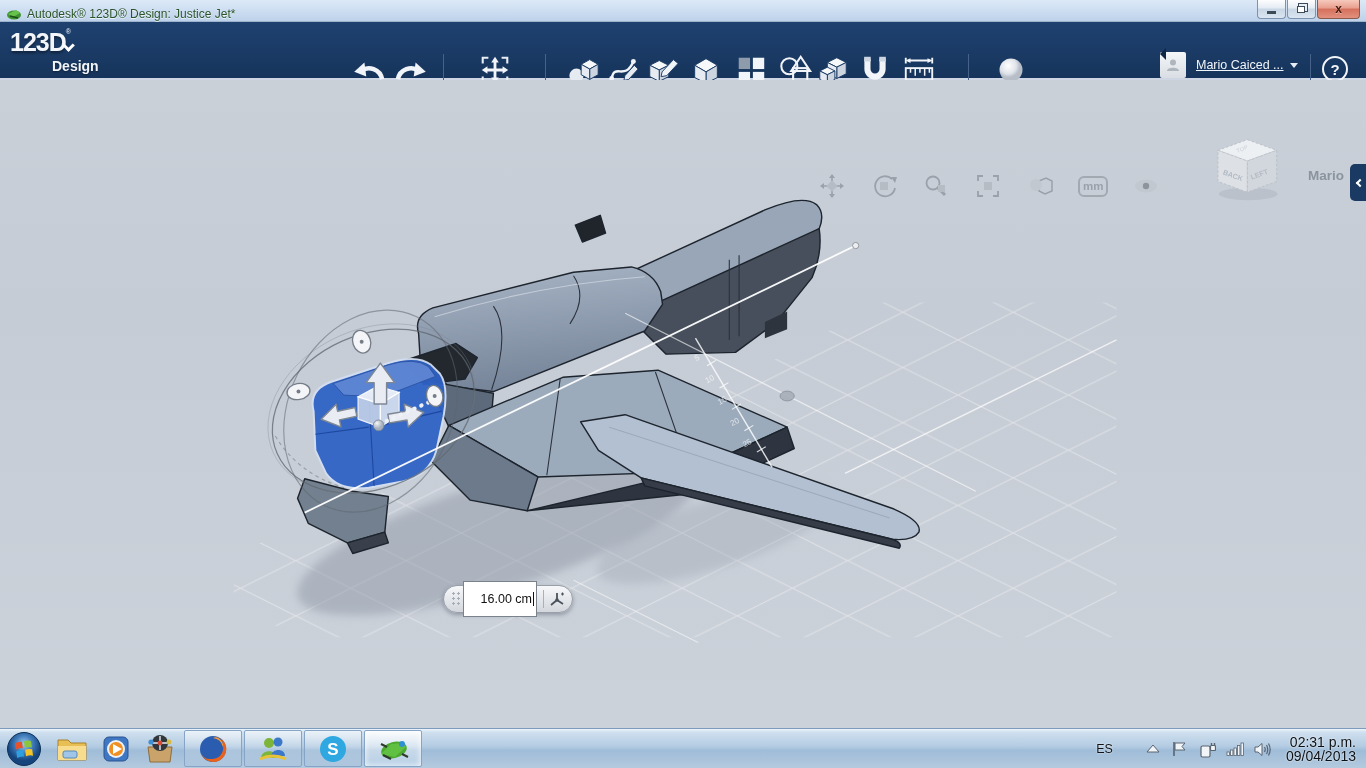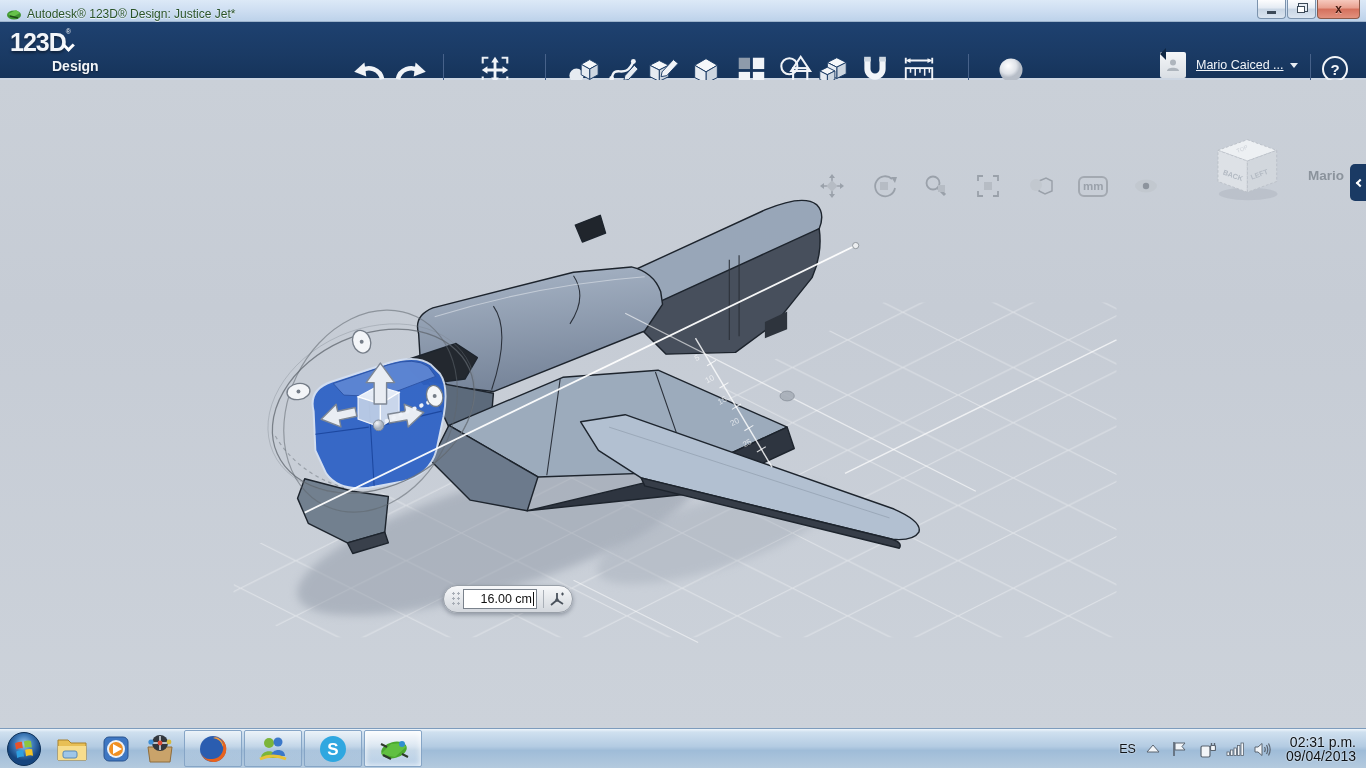--- a/index.html
+++ b/index.html
@@ -54,37 +54,37 @@
   .kits-tab { position:absolute; left:1350px; top:84px; width:16px; height:37px; background:#1a3a64; border-radius:5px 0 0 5px;
     display:flex; align-items:center; justify-content:center; }
   .kits-tab .chev { width:6px; height:6px; border-width:2.5px; transform:rotate(135deg); margin-left:3px; }
 
   
   .dim { position:absolute; left:443px; top:505px; width:130px; height:28px; border-radius:14px;
     background:linear-gradient(180deg,#f7f8fa 0%,#e3e6ea 55%,#d3d7dd 100%);
     border:1px solid #989fa8; box-shadow:0 2px 4px rgba(40,50,65,.35); display:flex; align-items:center; }
   .dim .grip { width:10px; height:16px; margin-left:7px;
     background-image:radial-gradient(circle, #a7adb6 1px, transparent 1.3px); background-size:5px 5px; }
-  .dim .field { width:74px; height:20px; background:#fff; border:1px solid #7a828c; margin-left:2px;
+  .dim .field { width:74px; height:36px; background:#fff; border:1px solid #7a828c; margin-left:2px;
     font-size:12.5px; color:#111; display:flex; align-items:center; justify-content:flex-end; padding-right:2px; }
   .dim .caret { width:1px; height:14px; background:#111; margin-left:1px; }
   .dim .dsep { width:1px; height:18px; background:#aab0b8; margin:0 4px 0 6px; }
 
   
   .taskbar { position:absolute; left:0; top:728px; width:1366px; height:40px;
     background:linear-gradient(180deg,#eef5fb 0%,#cfe0ef 8%,#b3cbe2 45%,#9fbcd8 55%,#b4cade 100%);
     border-top:1px solid #7d9cbd; display:flex; align-items:center; }
   .orb { width:36px; height:36px; margin:0 8px 0 6px; }
   .task-ico { width:44px; height:38px; display:flex; align-items:center; justify-content:center; }
   .task-btn { width:58px; height:37px; margin-left:2px; border:1px solid #86a5c6; border-radius:2px;
     background:linear-gradient(180deg,rgba(255,255,255,.55),rgba(255,255,255,.15) 50%,rgba(160,190,220,.25));
     display:flex; align-items:center; justify-content:center; }
   .task-btn.active { background:linear-gradient(180deg,rgba(255,255,255,.85),rgba(255,255,255,.45) 50%,rgba(190,215,240,.5)); box-shadow:0 0 6px rgba(255,255,255,.9) inset; }
   .tray { position:absolute; right:0; top:0; height:40px; display:flex; align-items:center; }
-  .tray .lang { font-size:12.5px; color:#101418; text-shadow:0 0 2px #fff; margin-right:10px; }
+  .tray .lang { font-size:12.5px; color:#101418; text-shadow:0 0 2px #fff; margin-right:33px; }
   .tray-ico { margin-right:10px; display:flex; align-items:center; }
   .clock { text-align:right; font-size:14px; color:#0c1014; text-shadow:0 0 2px #fff; line-height:14px; margin:0 10px 0 4px; }
 </style>
 </head>
 <body>
 
 <div class="titlebar">
   <svg class="app-ico" viewBox="0 0 16 14">
     <ellipse cx="8" cy="8" rx="7" ry="4.5" fill="#3f9431"></ellipse>
     <path d="M2,7 L10,3 L14,6 L7,10 Z" fill="#66c24a"></path>

